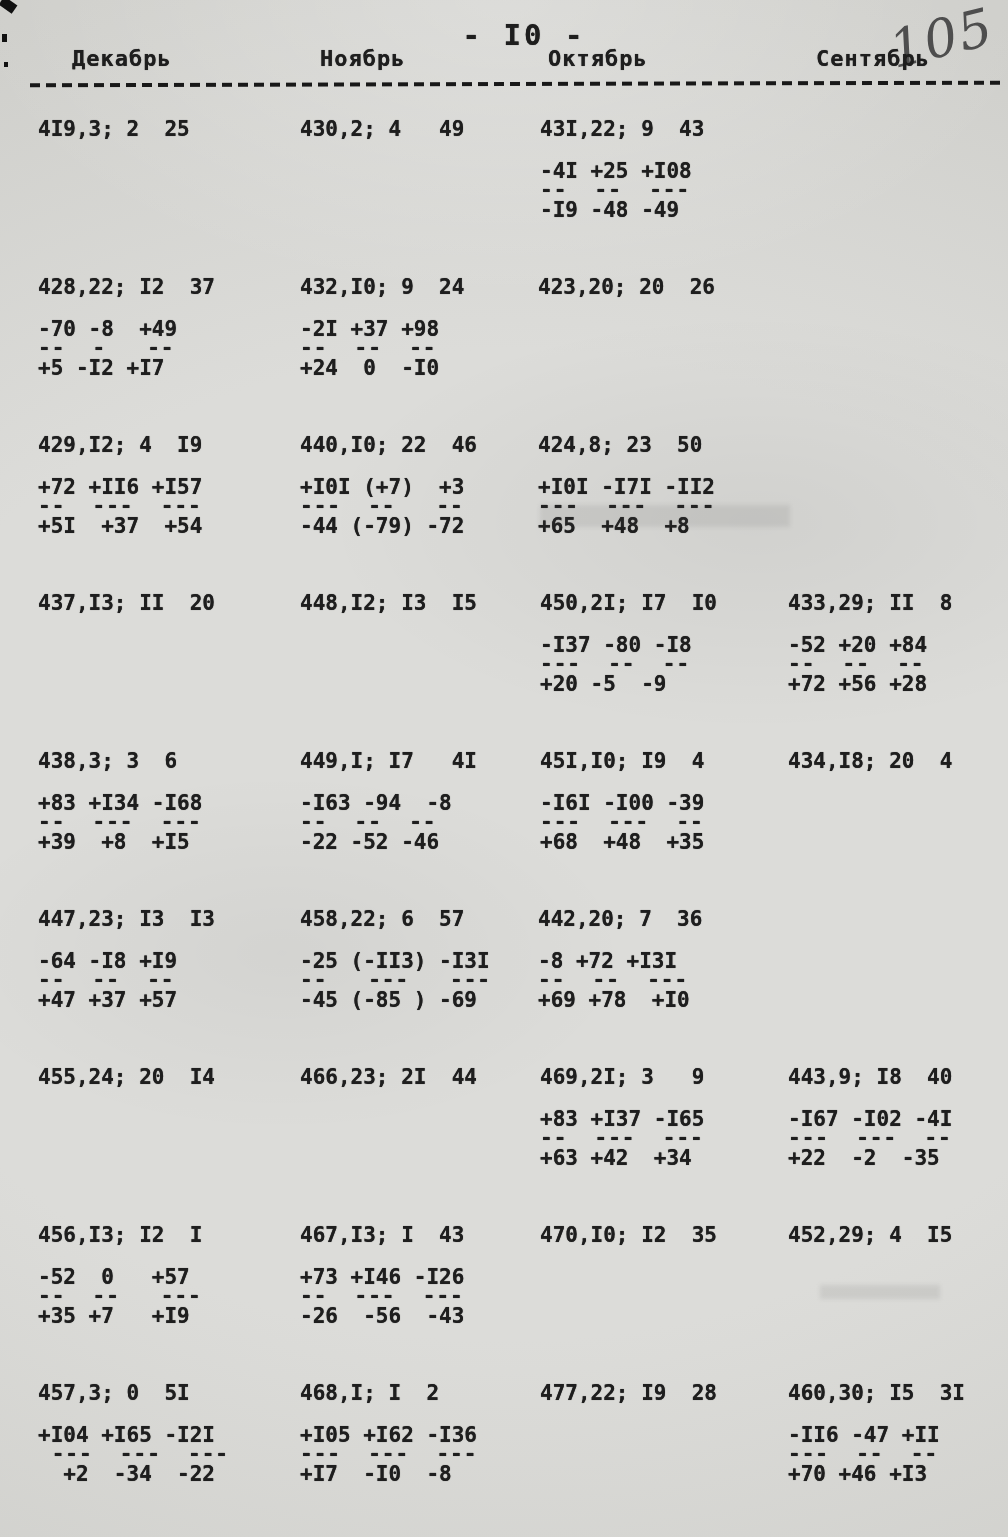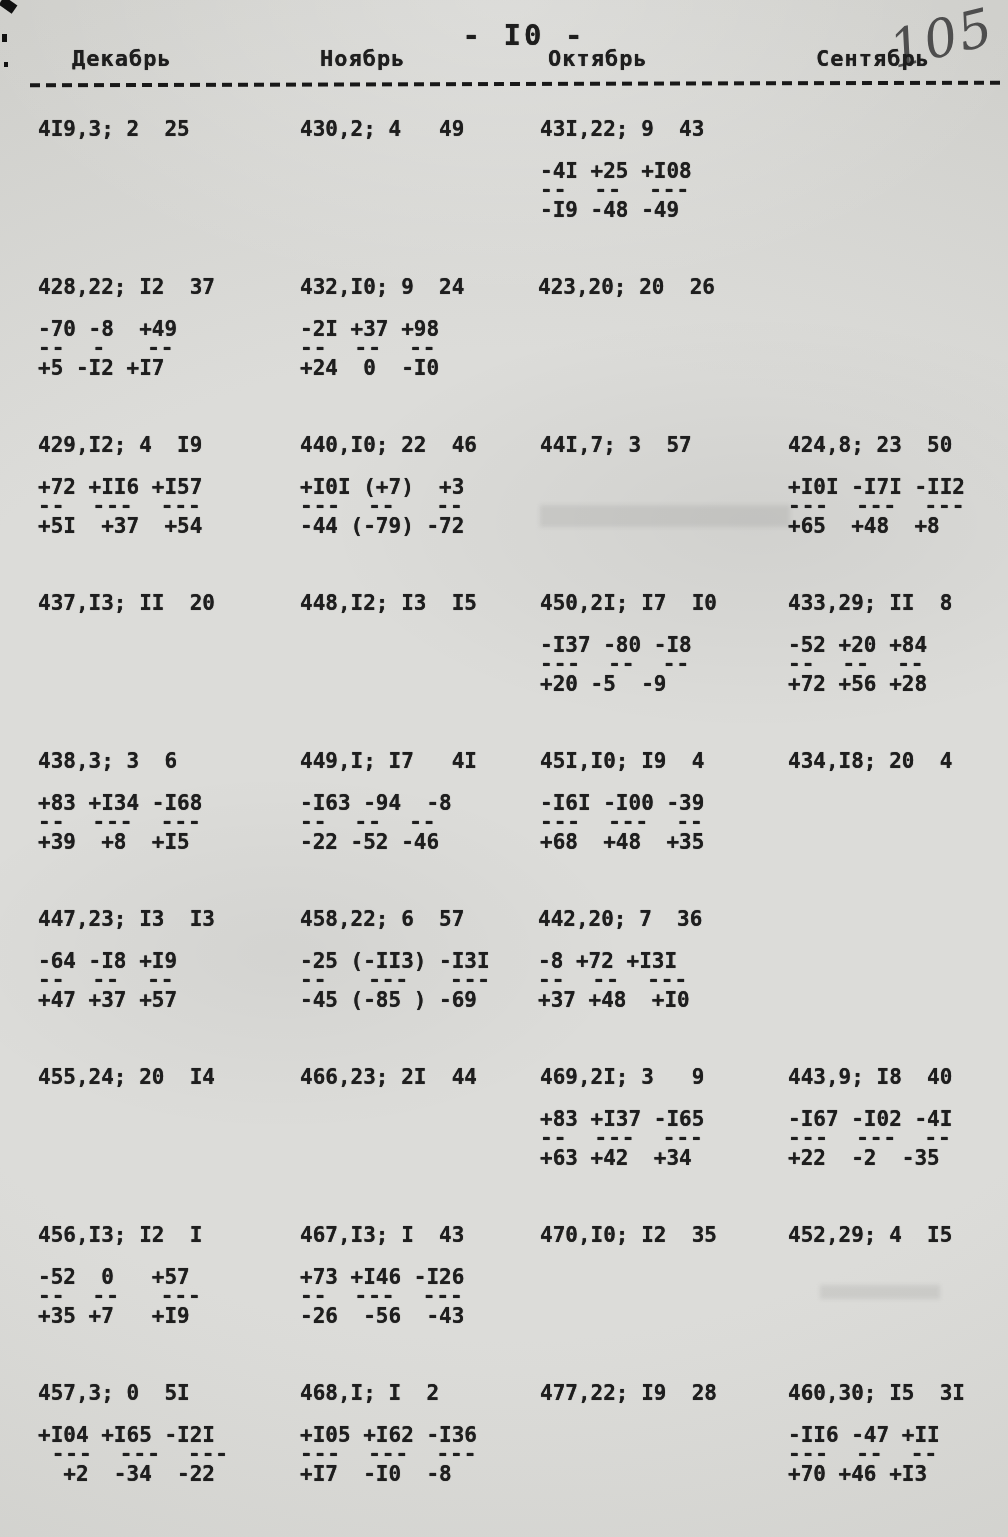--- a/index.html
+++ b/index.html
@@ -73,39 +73,38 @@
       <div class="cell c2"><div class="head ink">43I,22; 9  43</div><div class="vals ink">-4I +25 +I08</div><div class="dash ink">--  --  ---</div><div class="vals2 ink">-I9 -48 -49</div></div>
     </div>
     <div class="row">
       <div class="cell c0"><div class="head ink">428,22; I2  37</div><div class="vals ink">-70 -8  +49</div><div class="dash ink">--  -   --</div><div class="vals2 ink">+5 -I2 +I7</div></div>
       <div class="cell c2"><div class="head ink">432,I0; 9  24</div><div class="vals ink">-2I +37 +98</div><div class="dash ink">--  --  --</div><div class="vals2 ink">+24  0  -I0</div></div>
       <div class="cell c3"><div class="head ink">423,20; 20  26</div></div>
     </div>
     <div class="row">
       <div class="cell c0"><div class="head ink">429,I2; 4  I9</div><div class="vals ink">+72 +II6 +I57</div><div class="dash ink">--  ---  ---</div><div class="vals2 ink">+5I  +37  +54</div></div>
       <div class="cell c1"><div class="head ink">440,I0; 22  46</div><div class="vals ink">+I0I (+7)  +3</div><div class="dash ink">---  --   --</div><div class="vals2 ink">-44 (-79) -72</div></div>
-      <div class="cell c2"><div class="head ink">44I,7; 3  57</div></div>
       <div class="cell c3"><div class="head ink">424,8; 23  50</div><div class="vals ink">+I0I -I7I -II2</div><div class="dash ink">---  ---  ---</div><div class="vals2 ink">+65  +48  +8</div></div>
     </div>
     <div class="row">
       <div class="cell c0"><div class="head ink">437,I3; II  20</div></div>
       <div class="cell c1"><div class="head ink">448,I2; I3  I5</div></div>
       <div class="cell c2"><div class="head ink">450,2I; I7  I0</div><div class="vals ink">-I37 -80 -I8</div><div class="dash ink">---  --  --</div><div class="vals2 ink">+20 -5  -9</div></div>
       <div class="cell c3"><div class="head ink">433,29; II  8</div><div class="vals ink">-52 +20 +84</div><div class="dash ink">--  --  --</div><div class="vals2 ink">+72 +56 +28</div></div>
     </div>
     <div class="row">
       <div class="cell c0"><div class="head ink">438,3; 3  6</div><div class="vals ink">+83 +I34 -I68</div><div class="dash ink">--  ---  ---</div><div class="vals2 ink">+39  +8  +I5</div></div>
       <div class="cell c1"><div class="head ink">449,I; I7   4I</div><div class="vals ink">-I63 -94  -8</div><div class="dash ink">--  --  --</div><div class="vals2 ink">-22 -52 -46</div></div>
       <div class="cell c2"><div class="head ink">45I,I0; I9  4</div><div class="vals ink">-I6I -I00 -39</div><div class="dash ink">---  ---  --</div><div class="vals2 ink">+68  +48  +35</div></div>
       <div class="cell c3"><div class="head ink">434,I8; 20  4</div></div>
     </div>
     <div class="row">
       <div class="cell c0"><div class="head ink">447,23; I3  I3</div><div class="vals ink">-64 -I8 +I9</div><div class="dash ink">--  --  --</div><div class="vals2 ink">+47 +37 +57</div></div>
       <div class="cell c1"><div class="head ink">458,22; 6  57</div><div class="vals ink">-25 (-II3) -I3I</div><div class="dash ink">--   ---   ---</div><div class="vals2 ink">-45 (-85 ) -69</div></div>
-      <div class="cell c3"><div class="head ink">442,20; 7  36</div><div class="vals ink">-8 +72 +I3I</div><div class="dash ink">--  --  ---</div><div class="vals2 ink">+37 +48  +I0</div></div>
+      <div class="cell c3"><div class="head ink">442,20; 7  36</div><div class="vals ink">-8 +72 +I3I</div><div class="dash ink">--  --  ---</div><div class="vals2 ink">+69 +78  +I0</div></div>
     </div>
     <div class="row">
       <div class="cell c0"><div class="head ink">455,24; 20  I4</div></div>
       <div class="cell c1"><div class="head ink">466,23; 2I  44</div></div>
       <div class="cell c2"><div class="head ink">469,2I; 3   9</div><div class="vals ink">+83 +I37 -I65</div><div class="dash ink">--  ---  ---</div><div class="vals2 ink">+63 +42  +34</div></div>
       <div class="cell c3"><div class="head ink">443,9; I8  40</div><div class="vals ink">-I67 -I02 -4I</div><div class="dash ink">---  ---  --</div><div class="vals2 ink">+22  -2  -35</div></div>
     </div>
     <div class="row">
       <div class="cell c0"><div class="head ink">456,I3; I2  I</div><div class="vals ink">-52  0   +57</div><div class="dash ink">--  --   ---</div><div class="vals2 ink">+35 +7   +I9</div></div>
       <div class="cell c1"><div class="head ink">467,I3; I  43</div><div class="vals ink">+73 +I46 -I26</div><div class="dash ink">--  ---  ---</div><div class="vals2 ink">-26  -56  -43</div></div>

